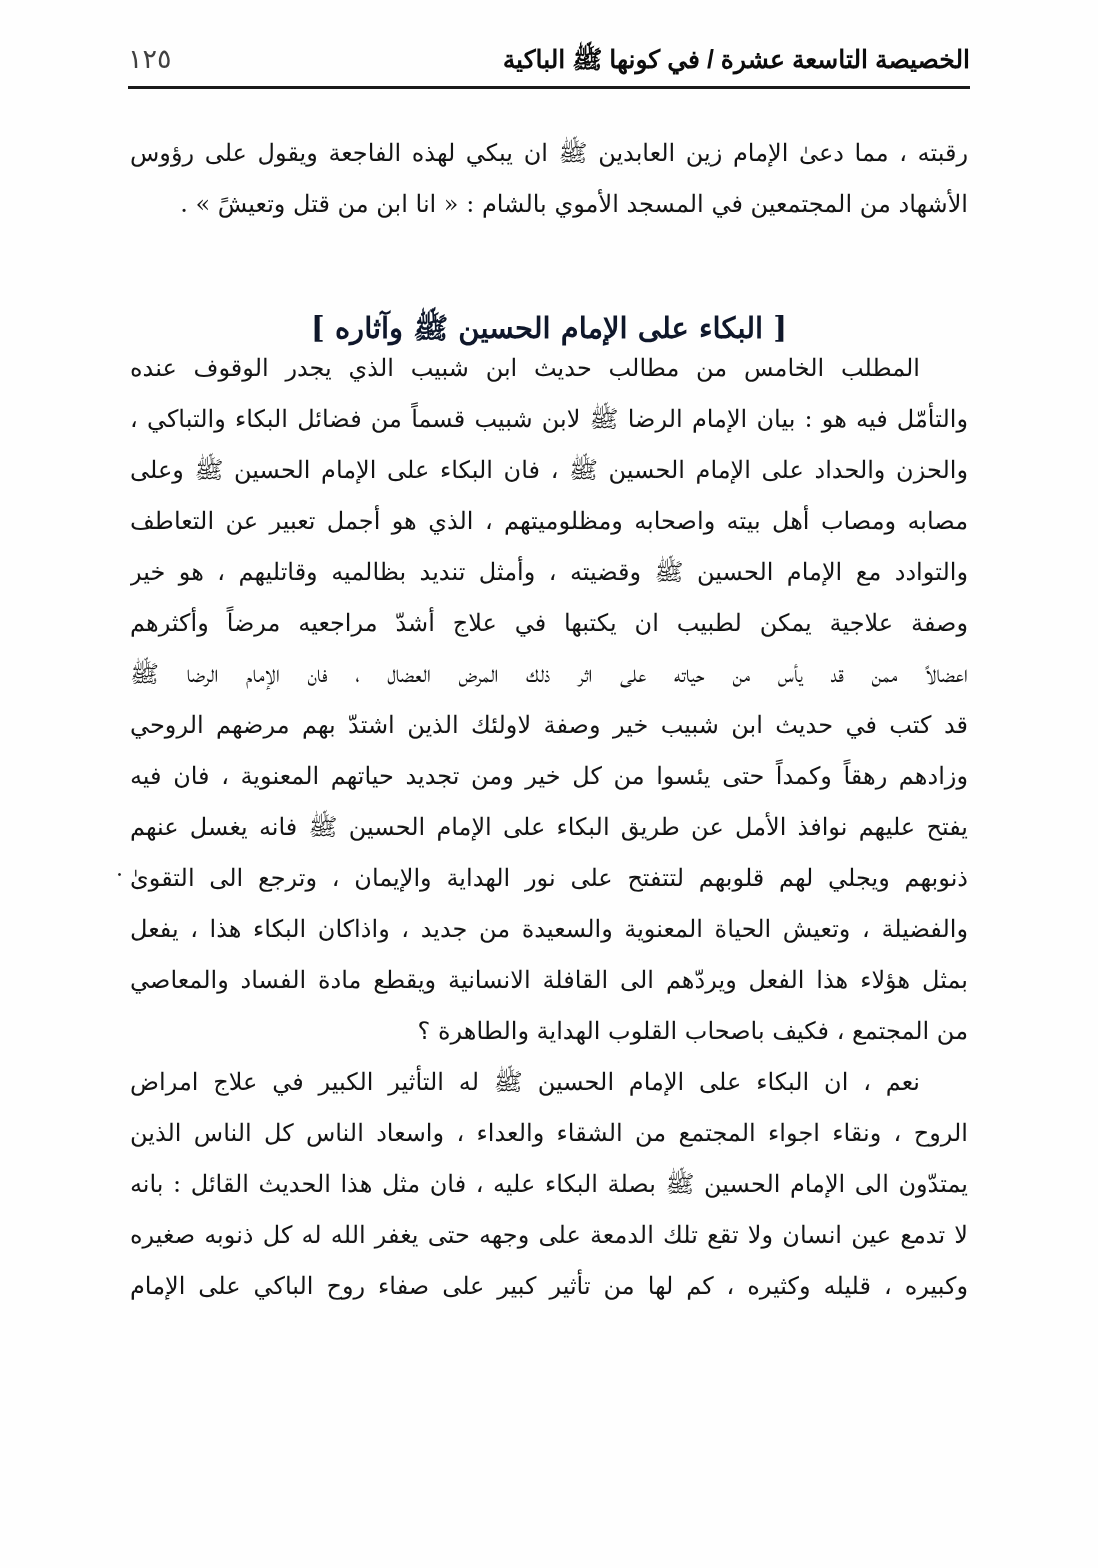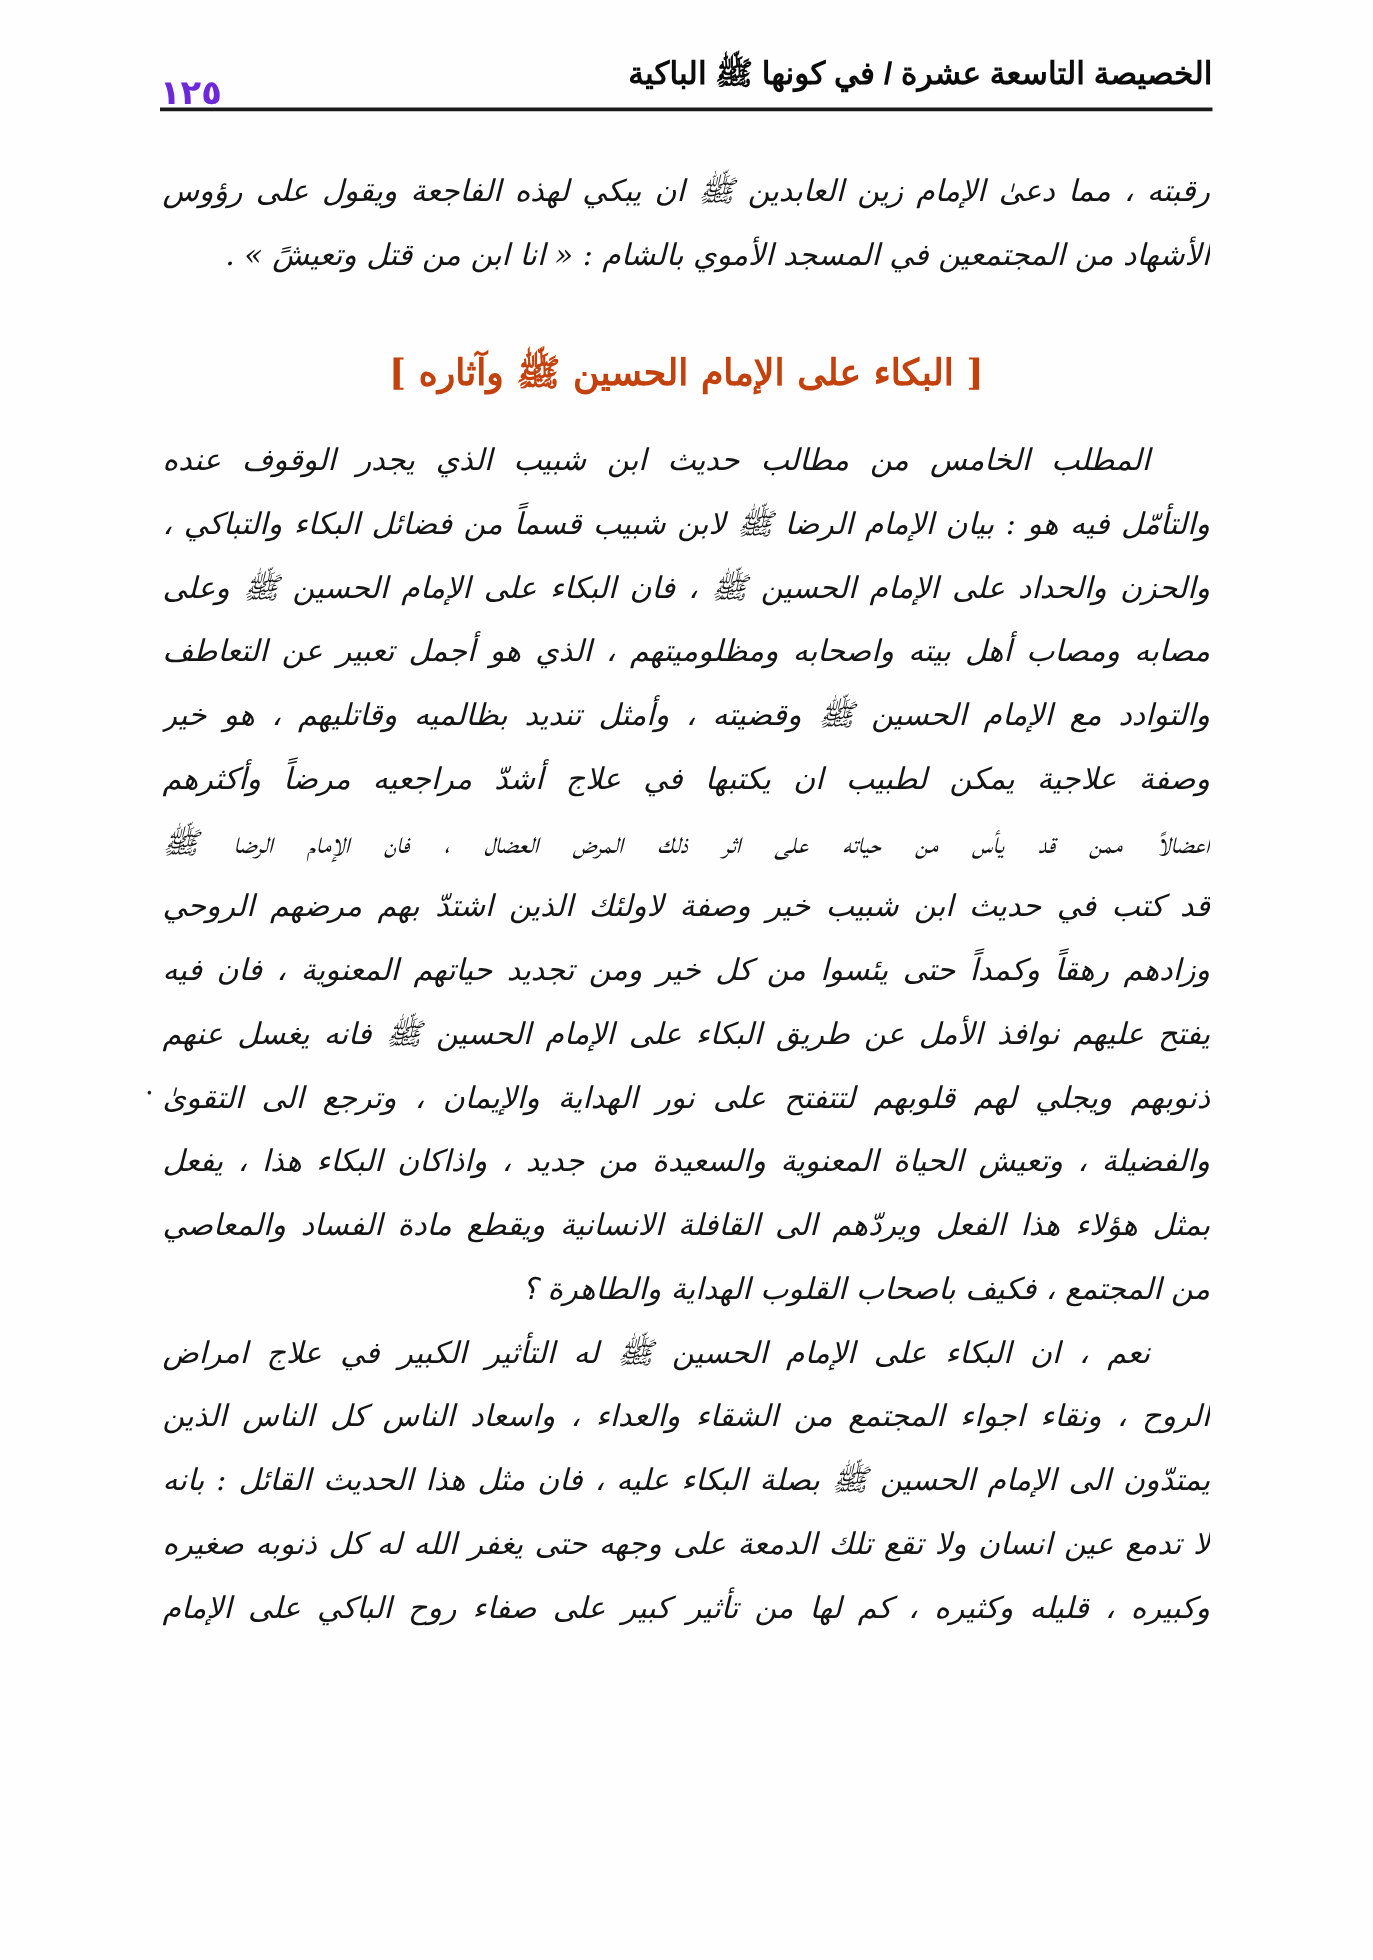--- a/index.html
+++ b/index.html
@@ -39,25 +39,24 @@
       font-size: 25px;
       line-height: 34px;
       white-space: nowrap;
       color: #0c0c0c;
     }
     .header-page-number {
       position: absolute;
       left: 0;
       top: 2px;
       font-family: "DejaVu Sans", "Liberation Sans", sans-serif;
-      font-weight: bold;
+      font-weight: normal;
       font-size: 27px;
       line-height: 34px;
-      color: #6d28d9;
-      margin-top: 16px;
+      color: #404040;
     }
     .header-rule {
       position: absolute;
       left: 128px;
       width: 842px;
       top: 86px;
       height: 0;
       border-top: 3px solid #1a1a1a;
     }
     .body-text {
@@ -68,41 +67,40 @@
       font-size: 24px;
       color: #141414;
     }
     .line {
       height: 51px;
       line-height: 51px;
       text-align: justify;
       text-align-last: justify;
       white-space: nowrap;
       overflow: hidden;
-      font-style: italic;
     }
     .line.last {
       text-align-last: right;
     }
     .line.indent {
       padding-right: 48px;
     }
     .block-1 { top: 128px; }
     .section-heading {
       position: absolute;
       left: 130px;
       width: 838px;
-      top: 270px;
+      top: 300px;
       height: 56px;
       line-height: 56px;
       direction: rtl;
       text-align: center;
       font-size: 29px;
       font-weight: bold;
-      color: #c2410c;
+      color: #0f172a;
     }
     .block-2 { top: 343px; }
     .stray-mark {
       position: absolute;
       left: 116px;
       top: 856px;
       font-size: 22px;
       color: #222;
     }
   </style>

